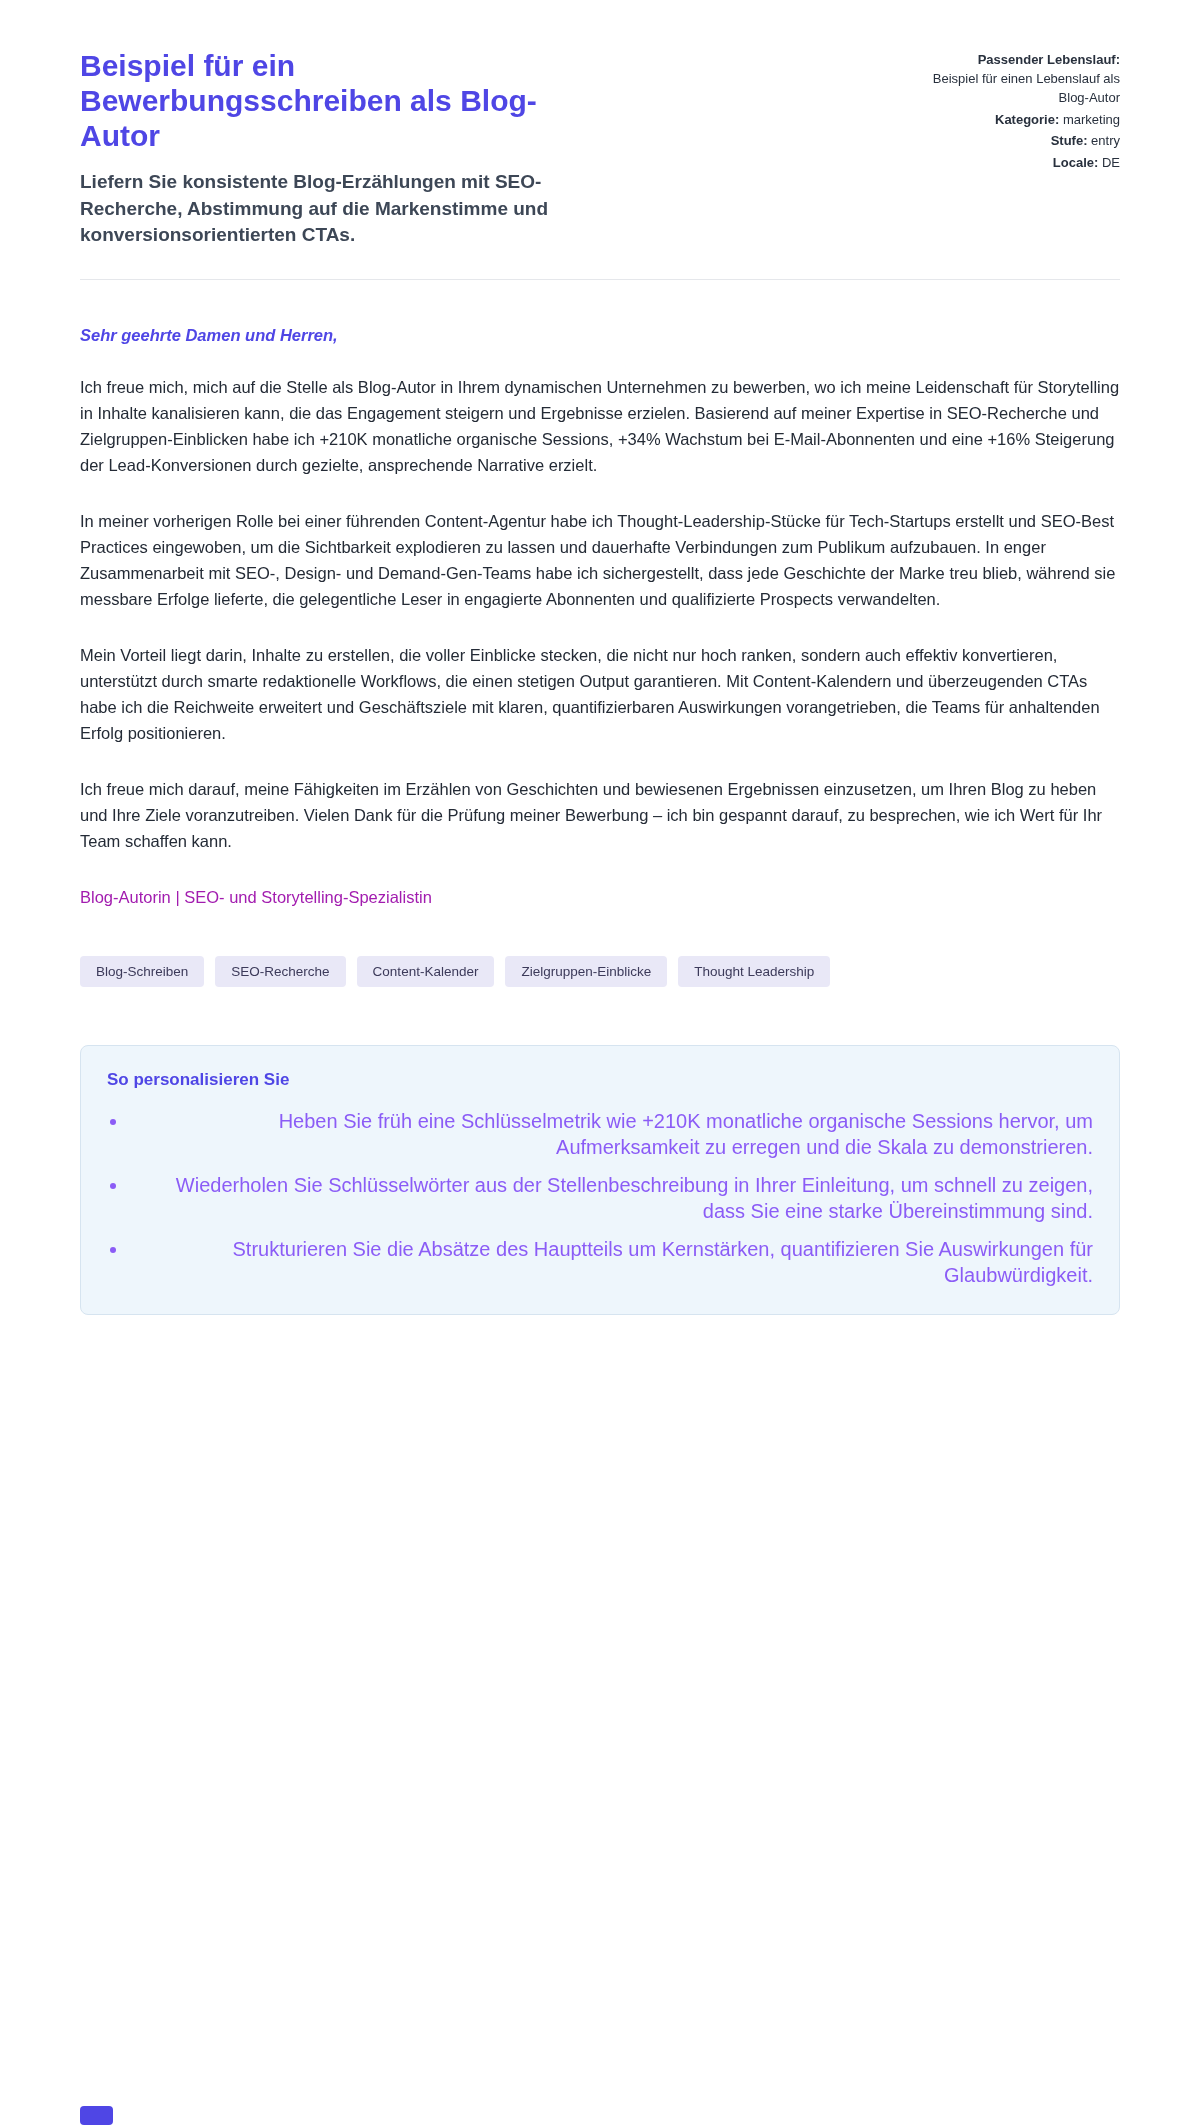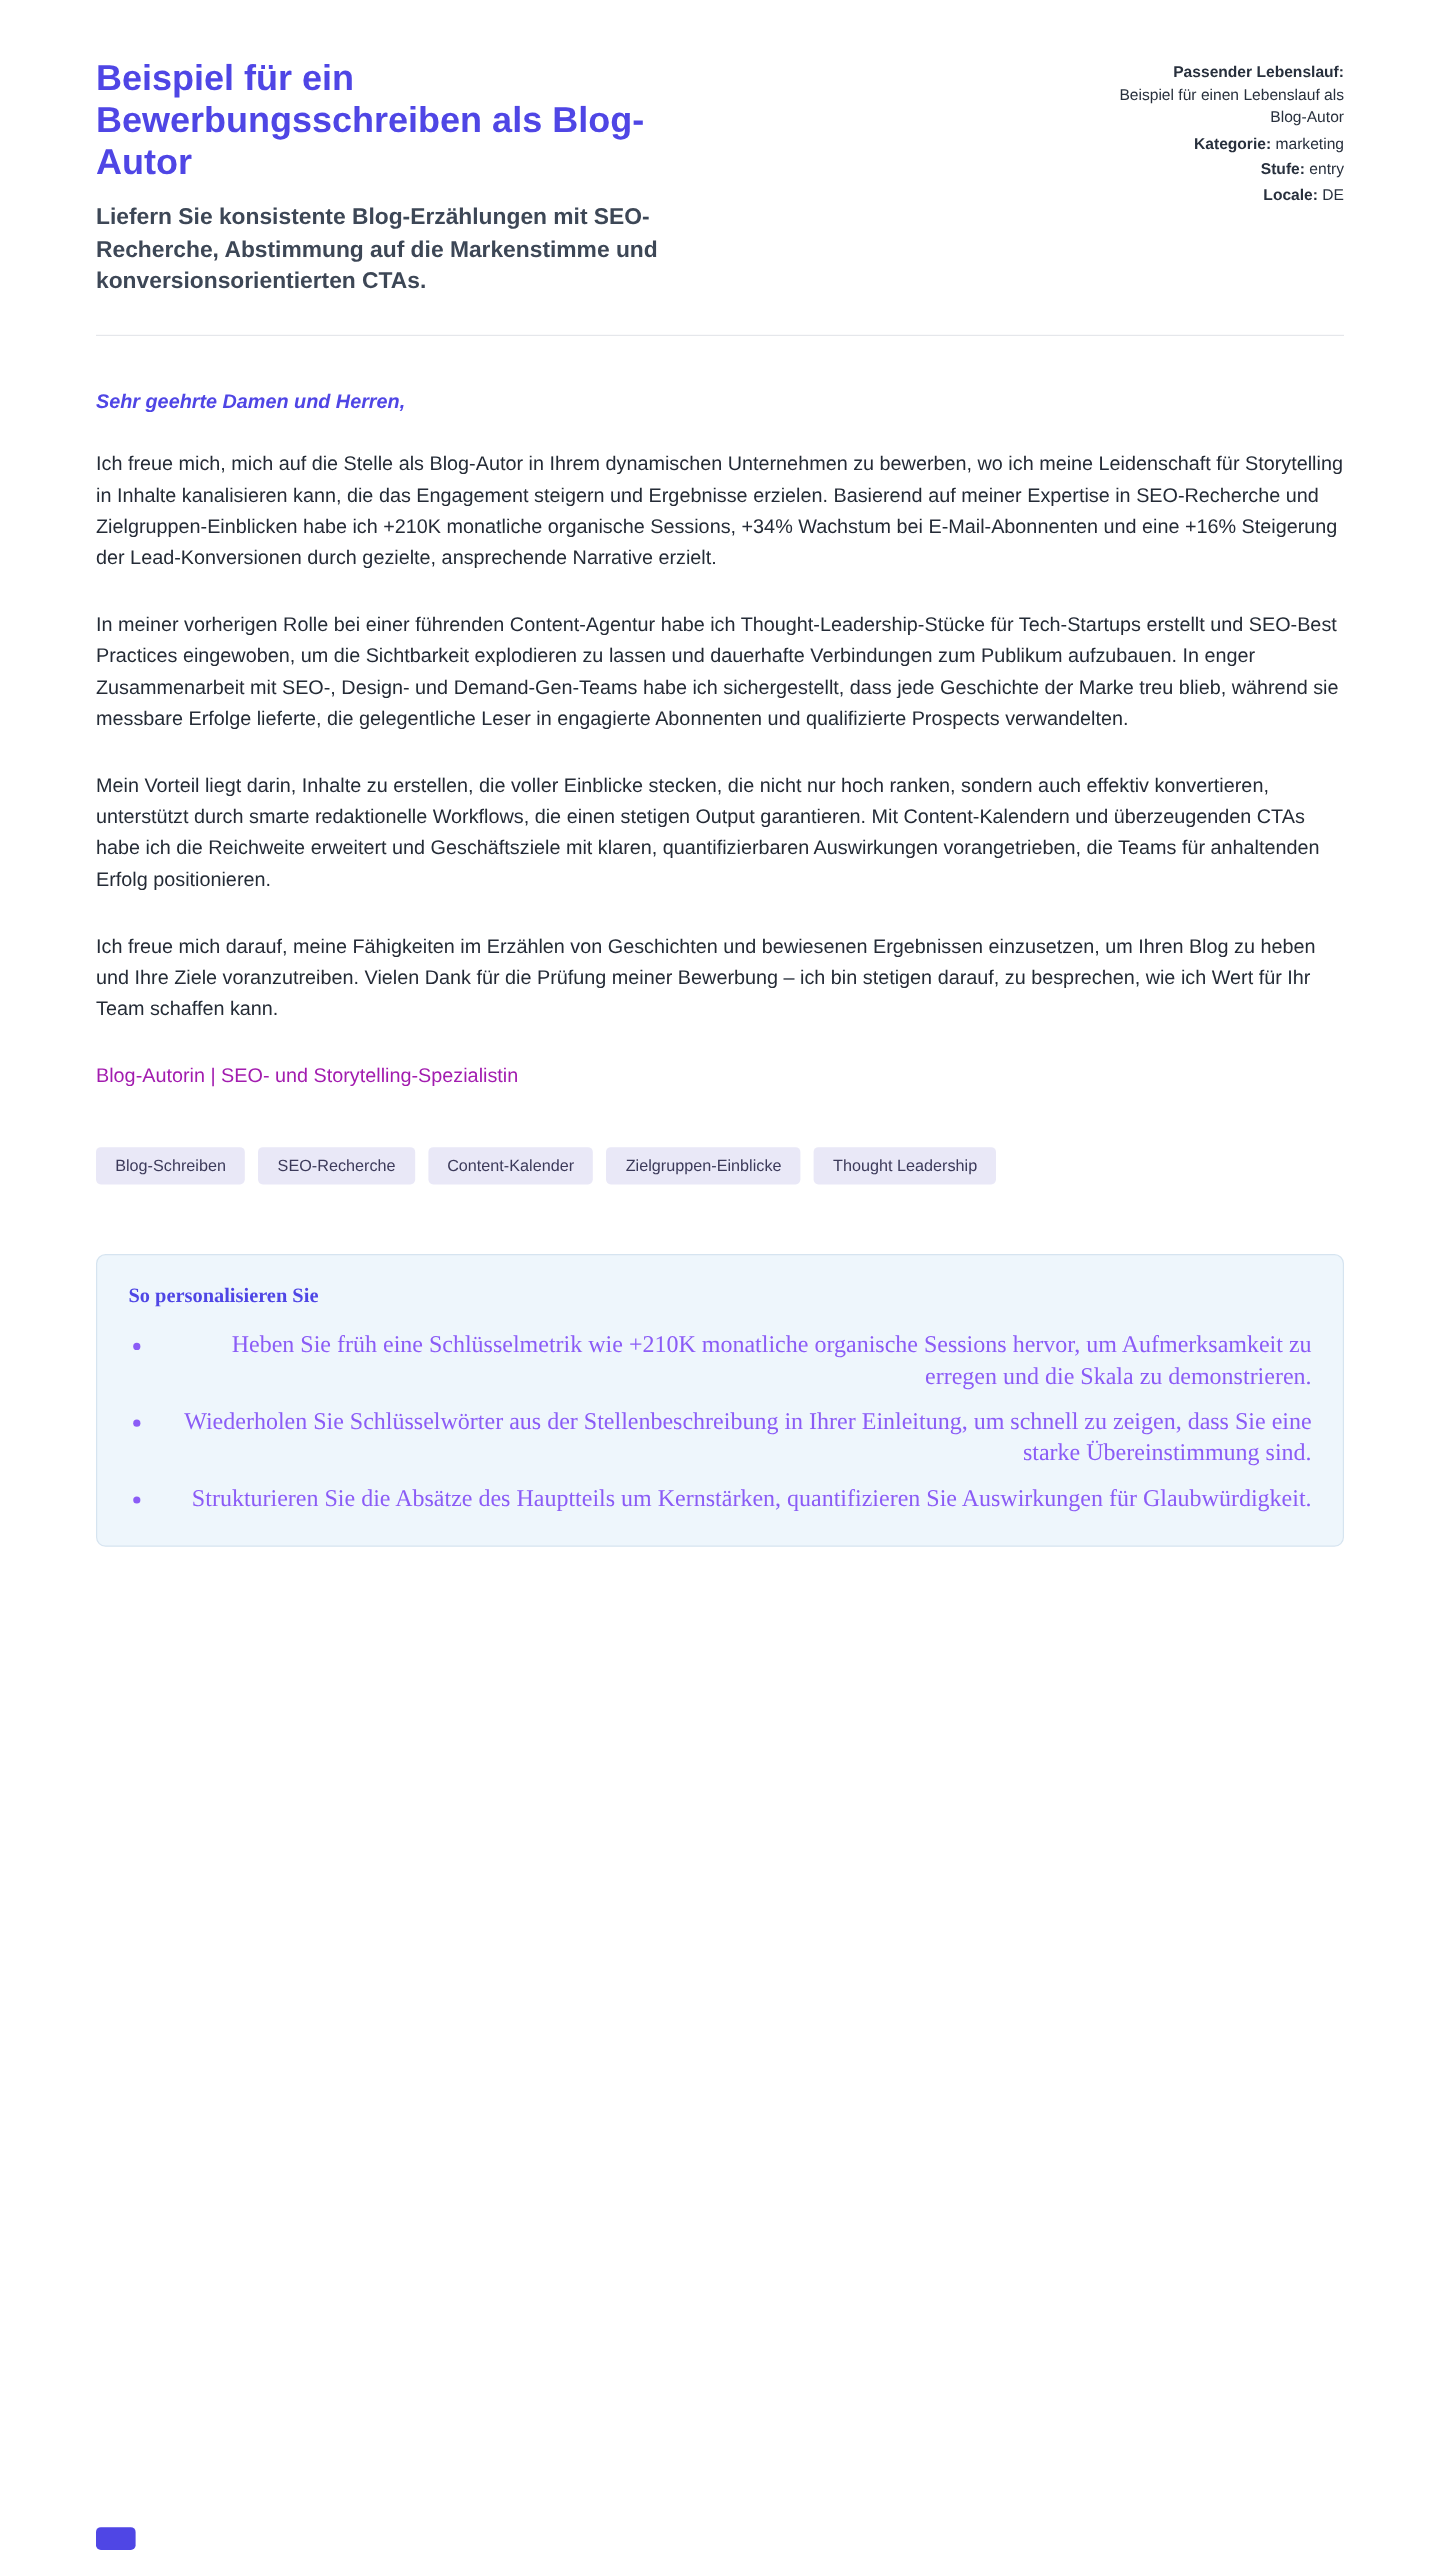--- a/index.html
+++ b/index.html
@@ -50,21 +50,20 @@
     font-size: 13.5px; padding: 8px 16px; border-radius: 4px; white-space: nowrap;
   }
 
   
   .tips {
     margin-top: 58px;
     background: var(--tips-bg, #eef6fc);
     border: 1px solid var(--tips-border, #d6e4f0);
     border-radius: 8px;
     padding: 24px 26px 26px;
-    font-family: Liberation Serif, serif;
   }
   .tips-title { color: var(--accent, #4f46e5); font-size: 17px; font-weight: 700; margin: 0 0 18px; }
   .tips-list { margin: 0; padding-left: 22px; color: #8b5cf6; font-size: 20px; line-height: 26px; text-align: right; }
   .tips-list li { margin-bottom: 12px; padding-left: 4px; }
   .tips-list li:last-child { margin-bottom: 0; }
 
   
   .partial-chip {
     position: absolute; left: 80px; top: 2106px;
     width: 33px; height: 19px;
@@ -102,21 +101,21 @@
     </aside>
   </header>
 
   <hr class="divider">
 
   <section class="letter">
     <p class="greeting">Sehr geehrte Damen und Herren,</p>
     <p class="para">Ich freue mich, mich auf die Stelle als Blog-Autor in Ihrem dynamischen Unternehmen zu bewerben, wo ich meine Leidenschaft für Storytelling in Inhalte kanalisieren kann, die das Engagement steigern und Ergebnisse erzielen. Basierend auf meiner Expertise in SEO-Recherche und Zielgruppen-Einblicken habe ich +210K monatliche organische Sessions, +34% Wachstum bei E-Mail-Abonnenten und eine +16% Steigerung der Lead-Konversionen durch gezielte, ansprechende Narrative erzielt.</p>
     <p class="para">In meiner vorherigen Rolle bei einer führenden Content-Agentur habe ich Thought-Leadership-Stücke für Tech-Startups erstellt und SEO-Best Practices eingewoben, um die Sichtbarkeit explodieren zu lassen und dauerhafte Verbindungen zum Publikum aufzubauen. In enger Zusammenarbeit mit SEO-, Design- und Demand-Gen-Teams habe ich sichergestellt, dass jede Geschichte der Marke treu blieb, während sie messbare Erfolge lieferte, die gelegentliche Leser in engagierte Abonnenten und qualifizierte Prospects verwandelten.</p>
     <p class="para">Mein Vorteil liegt darin, Inhalte zu erstellen, die voller Einblicke stecken, die nicht nur hoch ranken, sondern auch effektiv konvertieren, unterstützt durch smarte redaktionelle Workflows, die einen stetigen Output garantieren. Mit Content-Kalendern und überzeugenden CTAs habe ich die Reichweite erweitert und Geschäftsziele mit klaren, quantifizierbaren Auswirkungen vorangetrieben, die Teams für anhaltenden Erfolg positionieren.</p>
-    <p class="para">Ich freue mich darauf, meine Fähigkeiten im Erzählen von Geschichten und bewiesenen Ergebnissen einzusetzen, um Ihren Blog zu heben und Ihre Ziele voranzutreiben. Vielen Dank für die Prüfung meiner Bewerbung – ich bin stetigen darauf, zu besprechen, wie ich Wert für Ihr Team schaffen kann.</p>
+    <p class="para">Ich freue mich darauf, meine Fähigkeiten im Erzählen von Geschichten und bewiesenen Ergebnissen einzusetzen, um Ihren Blog zu heben und Ihre Ziele voranzutreiben. Vielen Dank für die Prüfung meiner Bewerbung – ich bin gespannt darauf, zu besprechen, wie ich Wert für Ihr Team schaffen kann.</p>
     <p class="sig-role">Blog-Autorin | SEO- und Storytelling-Spezialistin</p>
   </section>
 
   <div class="tags">
     <span class="tag">Blog-Schreiben</span>
     <span class="tag">SEO-Recherche</span>
     <span class="tag">Content-Kalender</span>
     <span class="tag">Zielgruppen-Einblicke</span>
     <span class="tag">Thought Leadership</span>
   </div>

